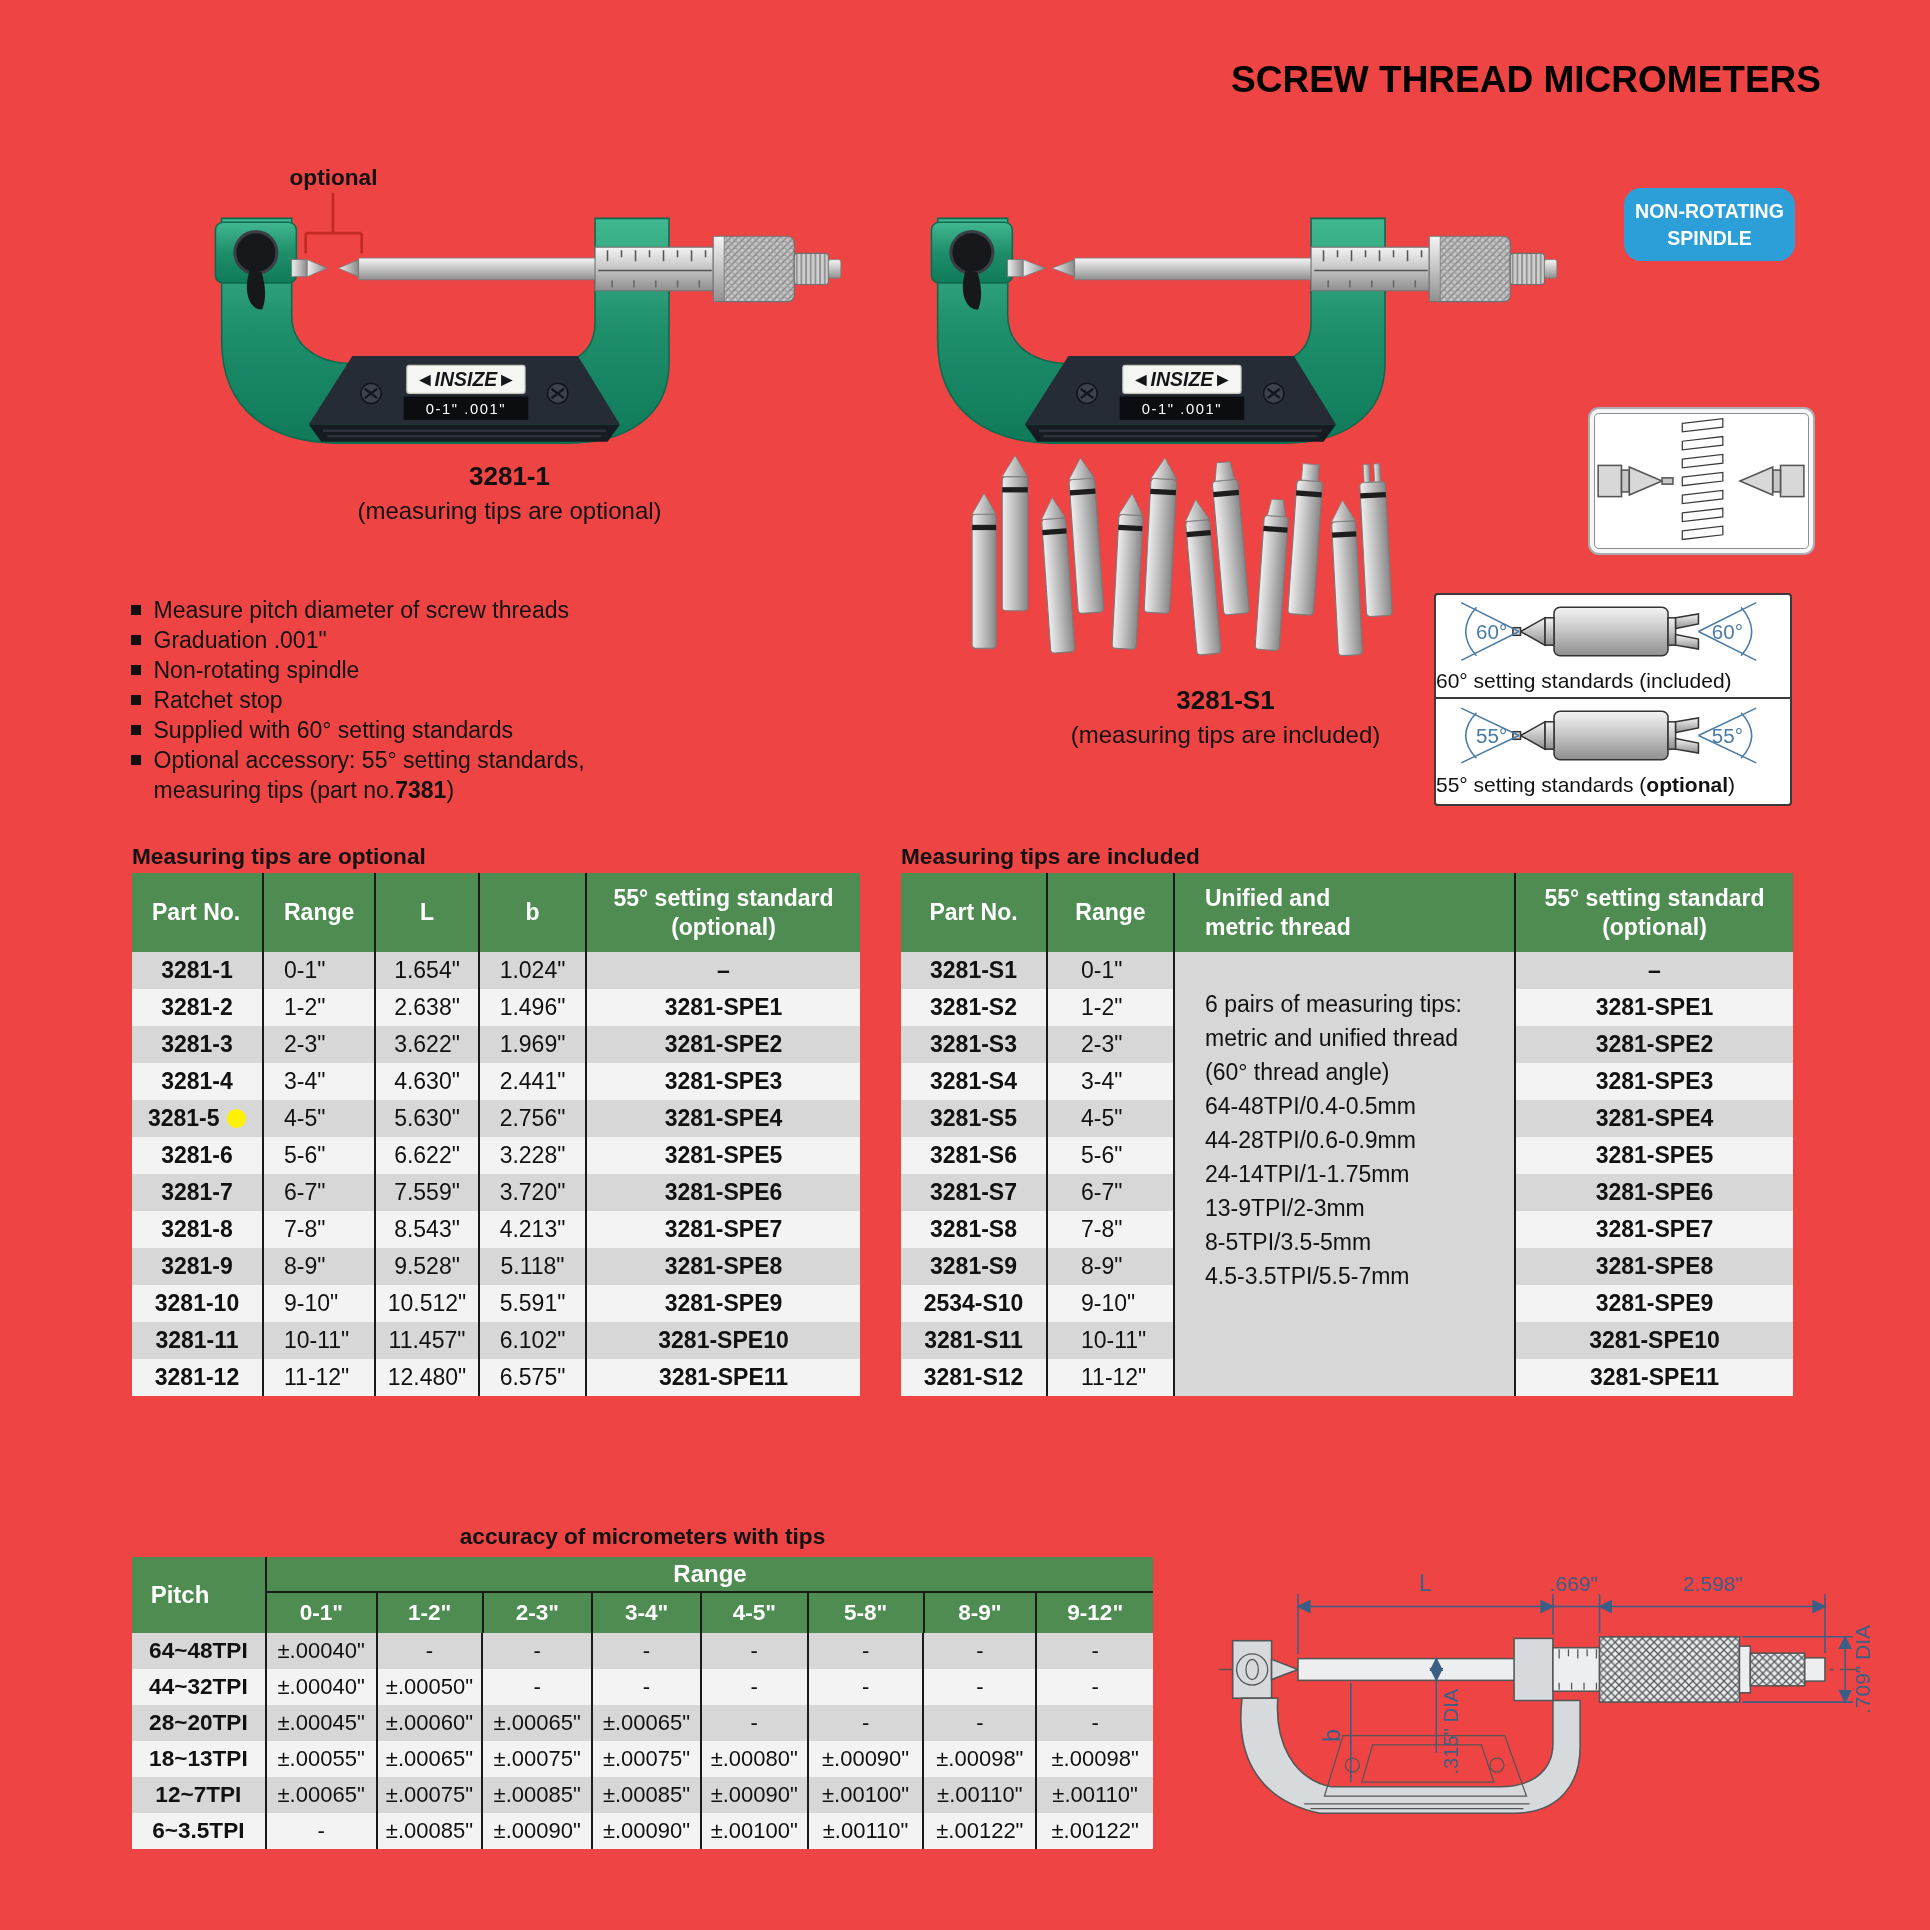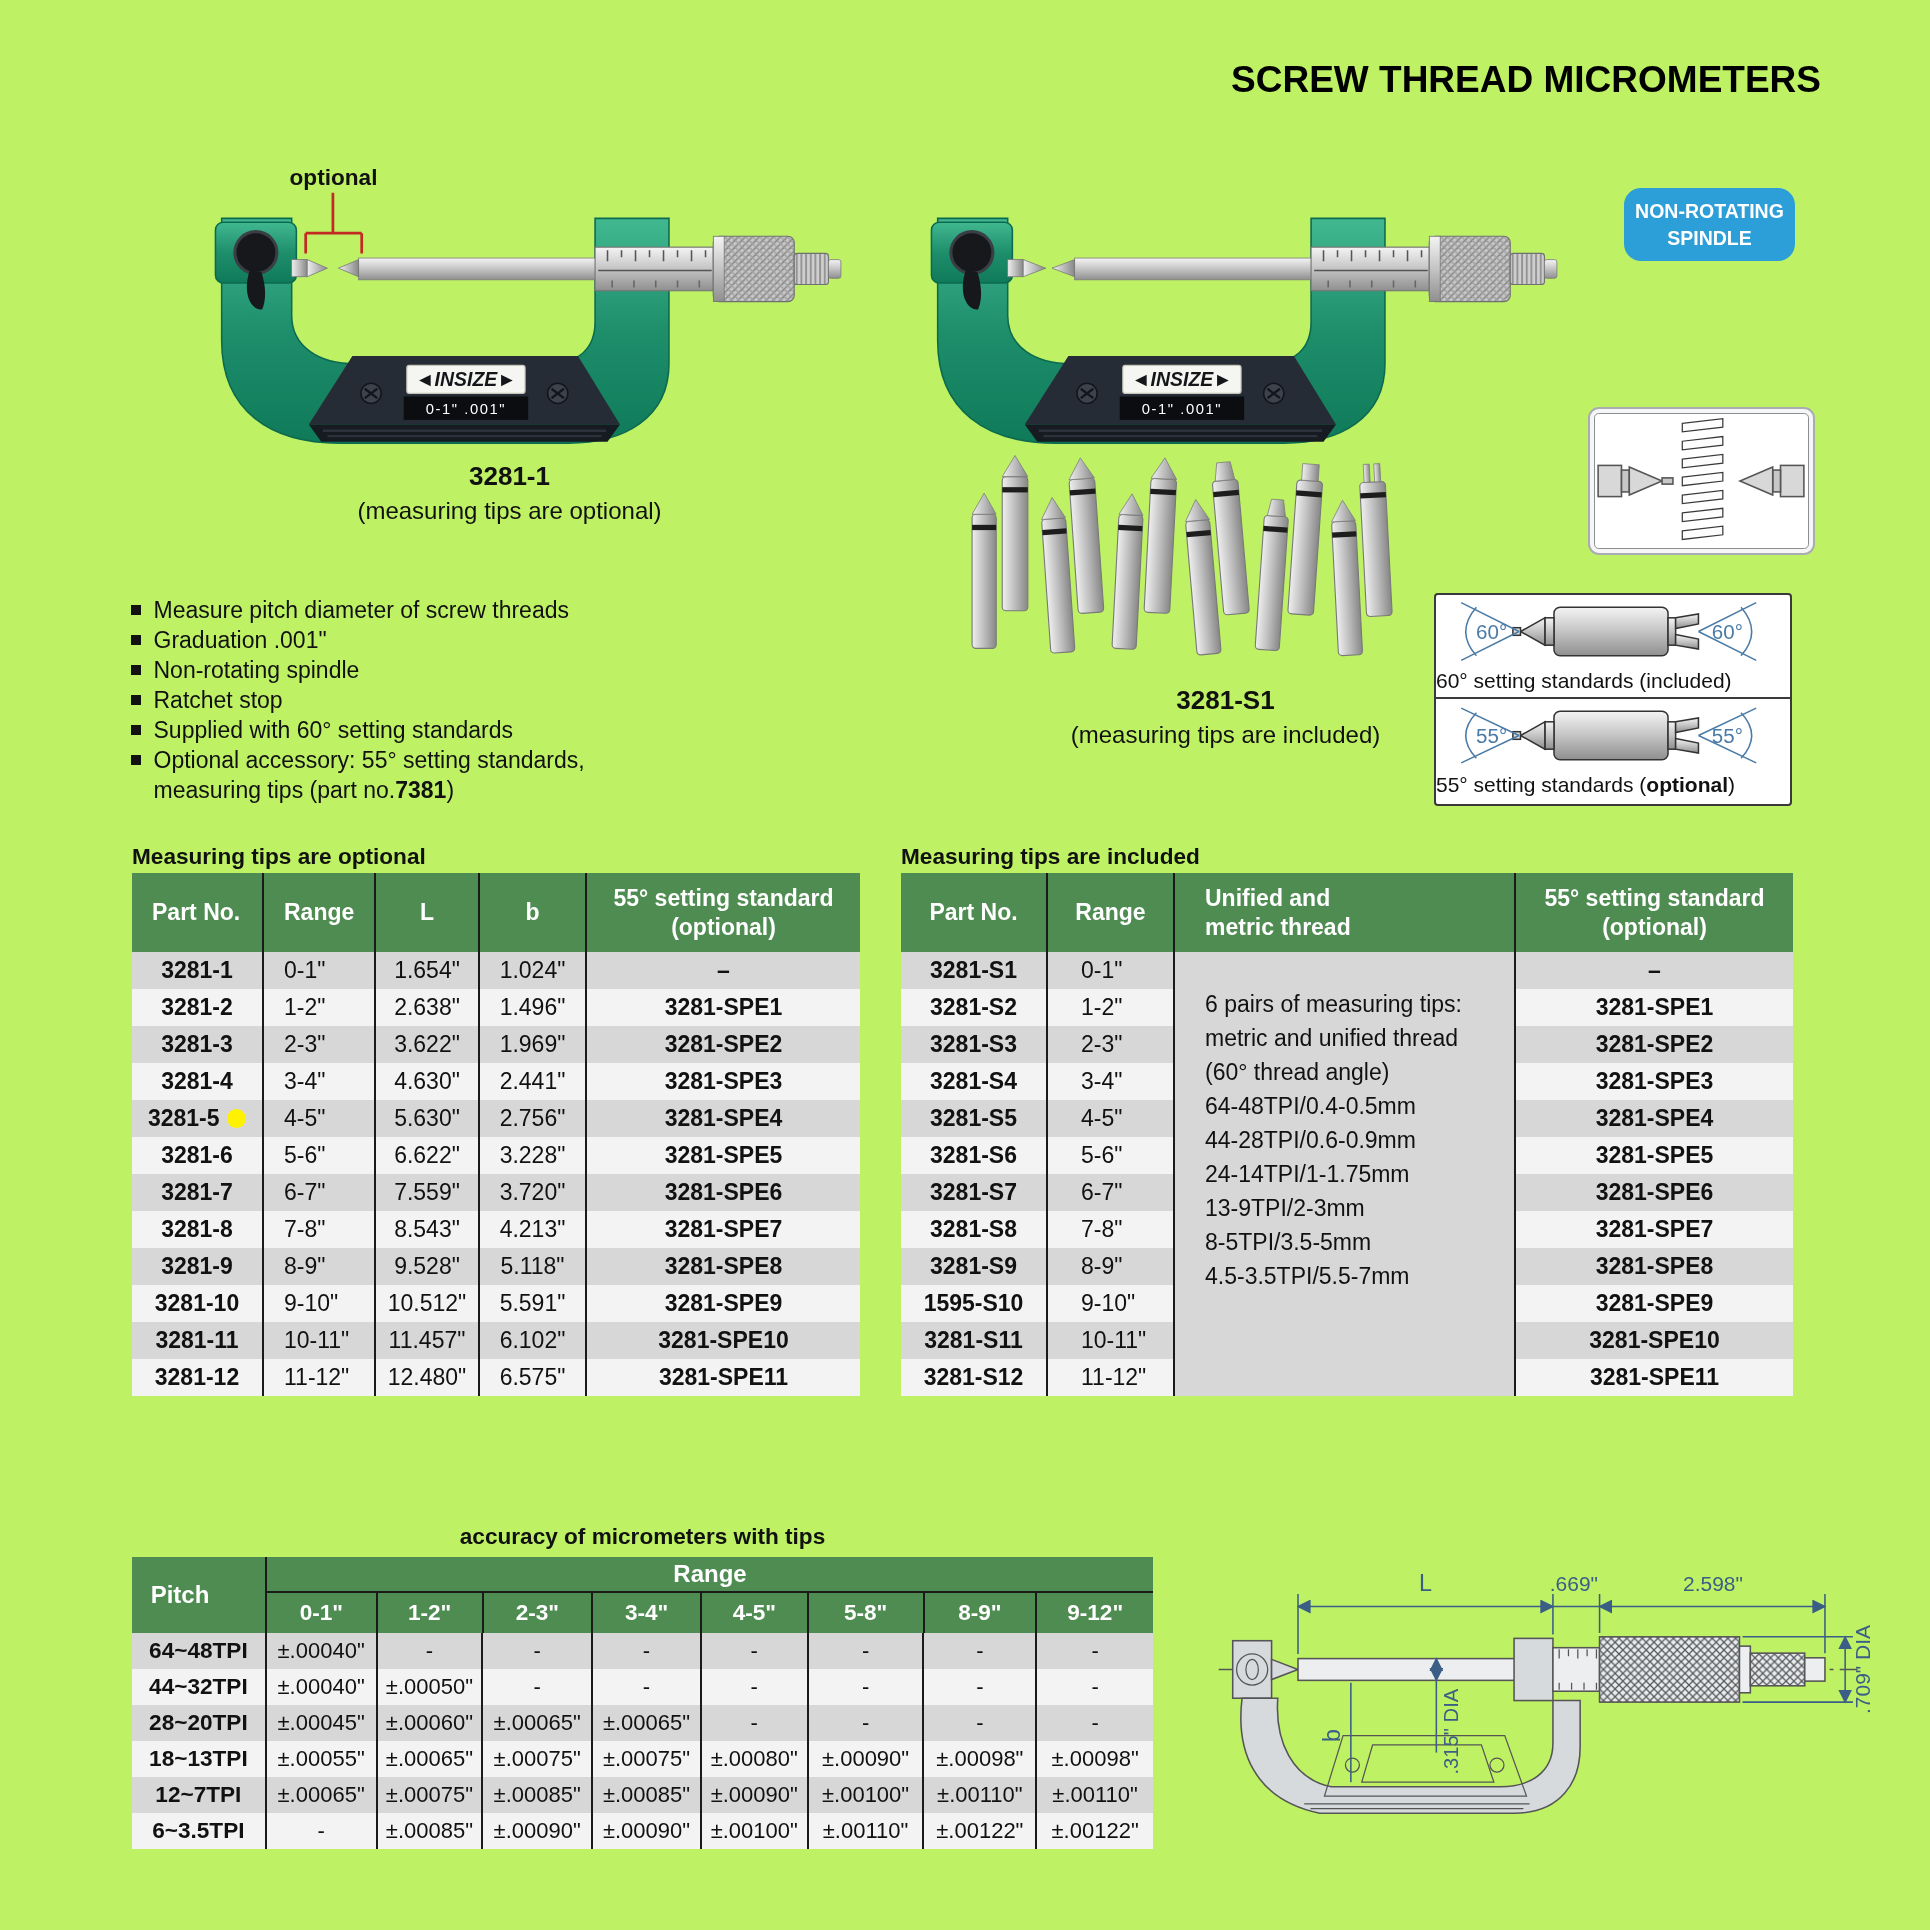--- a/index.html
+++ b/index.html
@@ -1,16 +1,16 @@
 <!DOCTYPE html>
 <html style="--header-green: #4e8c52; --row-dark: #d7d7d7; --row-light: #f3f3f3; --badge-blue: #2d9fd8; --highlight-yellow: #fff200; --callout-red: #c22a22; --dim-blue: #3a5e86; --micrometer-green: #1f9471;font-size:12.5px"><head>
 <meta charset="utf-8">
 <style>
   html,body{margin:0;padding:0;background:#fff;}
-  .page{position:relative;width:1931px;height:1931px;background:#bef264;
+  .page{position:relative;width:1931px;height:1931px;background:#ef4444;
         font-family:"Liberation Sans", sans-serif;color:#111;overflow:hidden;}
   .abs{position:absolute;}
   *{box-sizing:border-box;}
 
   
   .title{position:absolute;top:59px;right:110px;font-size:37px;font-weight:bold;
          letter-spacing:0px;color:#000;white-space:nowrap;}
   .badge{position:absolute;left:1624px;top:188px;width:171px;height:73px;
          background:var(--badge-blue,#2d9fd8);border-radius:17px;color:#fff;
          font-weight:bold;font-size:19.5px;text-align:center;display:flex;
@@ -701,21 +701,21 @@
           <div class="tc rc1 brd">
             <span>8-9"</span>
           </div>
           <div class="tc rc2 brd"></div>
           <div class="tc rc3">
             <span>3281-SPE8</span>
           </div>
         </div>
         <div class="trow">
           <div class="tc rc0 brd">
-            <span>1595-S10</span>
+            <span>2534-S10</span>
           </div>
           <div class="tc rc1 brd">
             <span>9-10"</span>
           </div>
           <div class="tc rc2 brd"></div>
           <div class="tc rc3">
             <span>3281-SPE9</span>
           </div>
         </div>
         <div class="trow">

